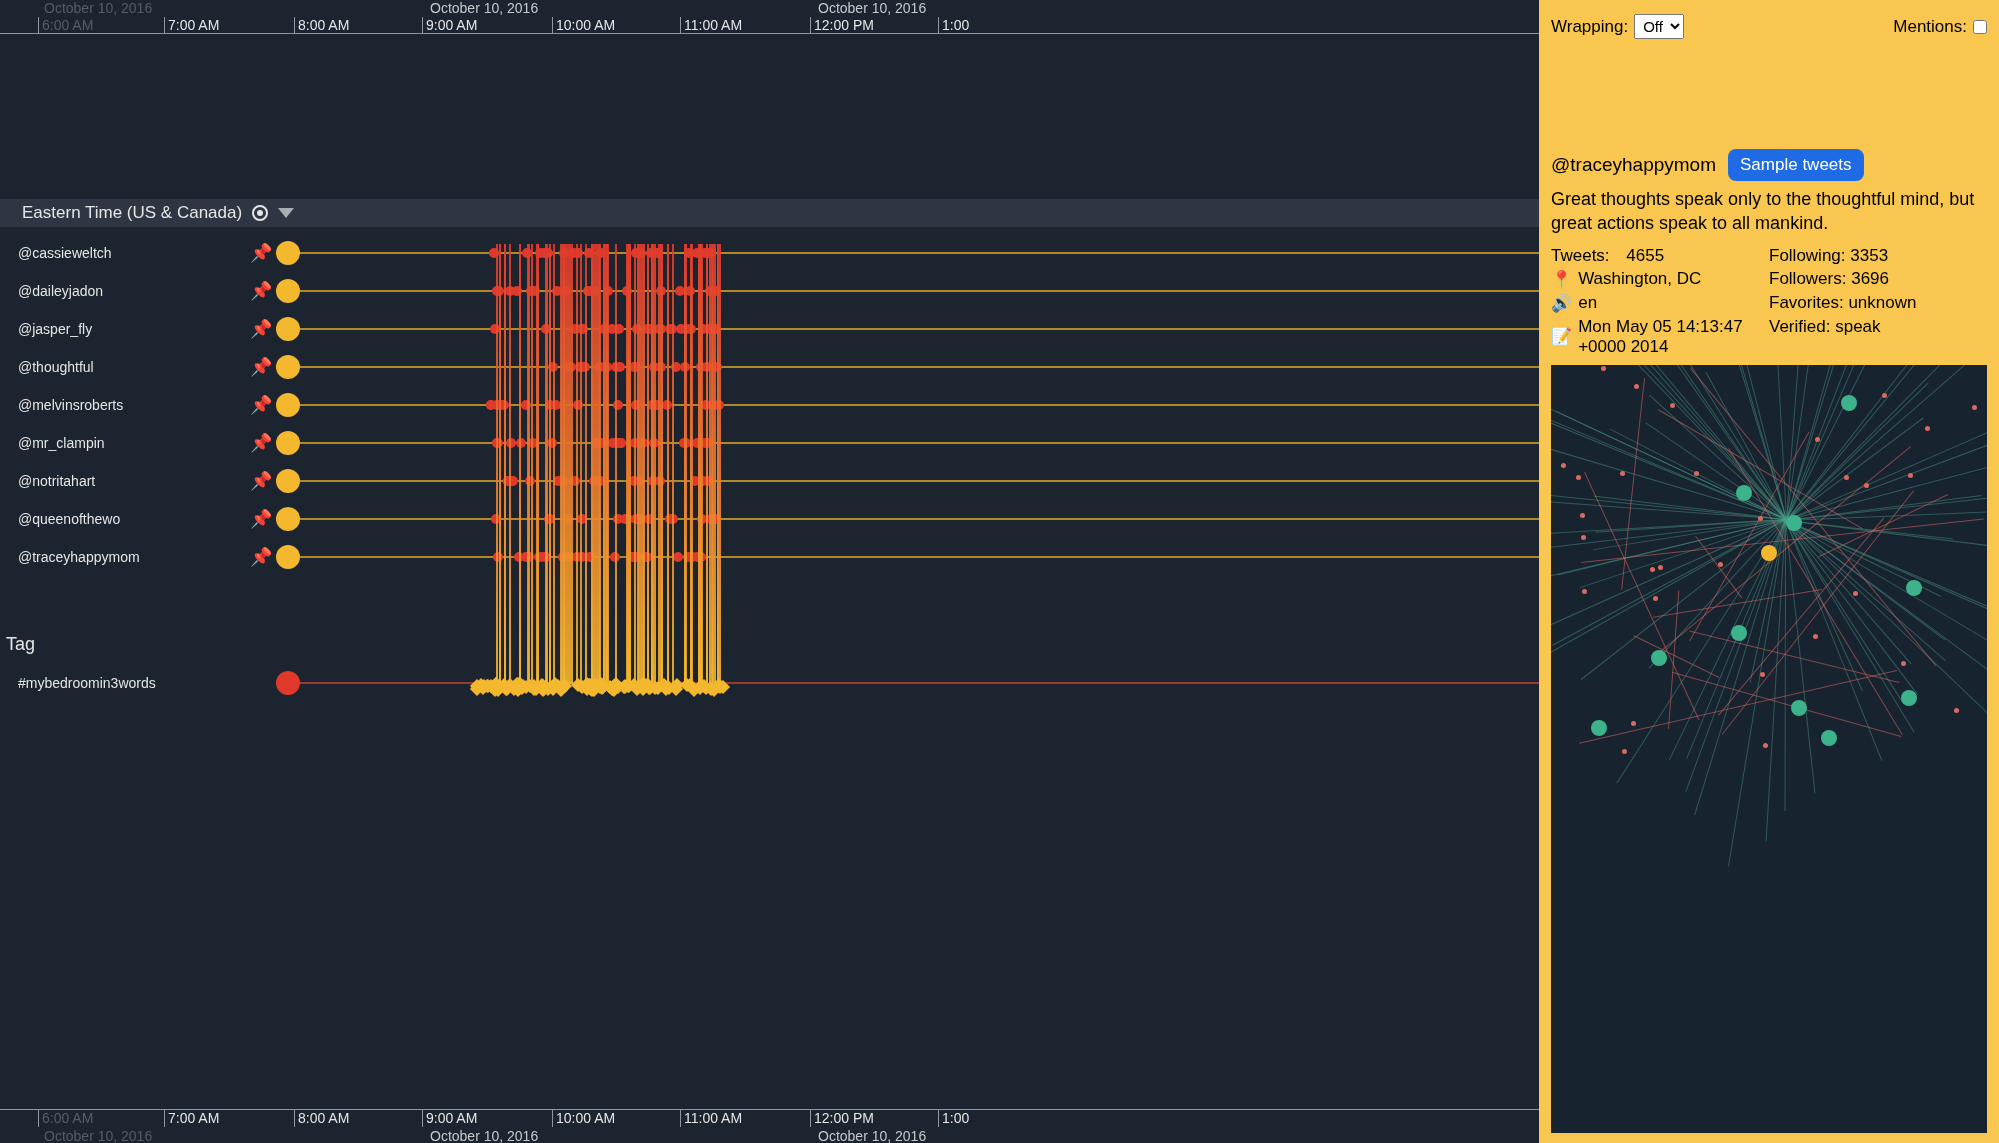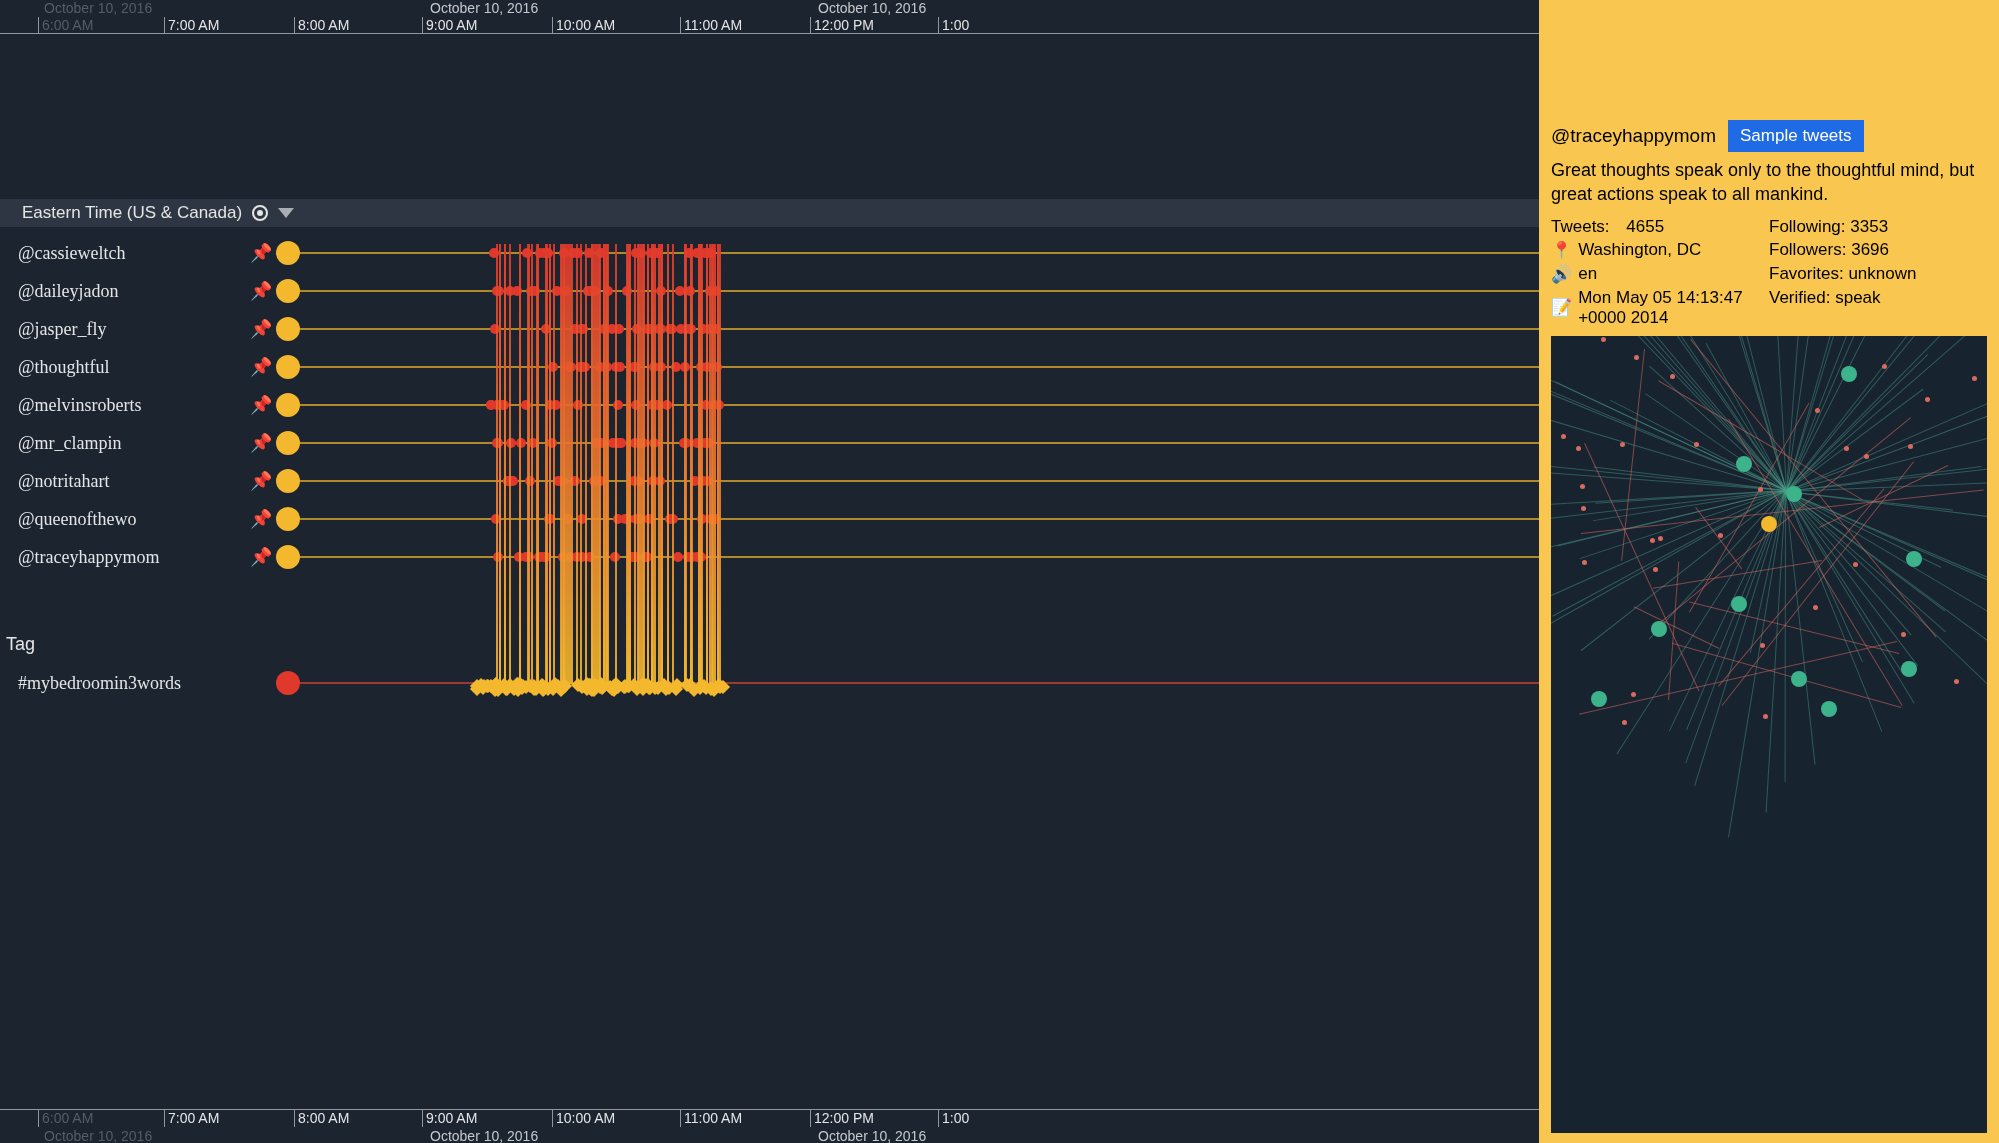--- a/index.html
+++ b/index.html
@@ -20,21 +20,21 @@
   .timeline-body { flex: 1; position: relative; background: #1c2430; }
   .tz-header { position: absolute; top: 165px; left: 0; right: 0; height: 28px; background: #2d3642; display: flex; align-items: center; padding-left: 22px; gap: 10px; color: #e5e5e5; font-size: 17px; }
   .tz-target { width: 16px; height: 16px; border: 2px solid #e5e5e5; border-radius: 50%; position: relative; }
   .tz-target::after { content: ""; position: absolute; top: 3px; left: 3px; width: 6px; height: 6px; background: #e5e5e5; border-radius: 50%; }
   .tz-arrow { width: 0; height: 0; border-left: 8px solid transparent; border-right: 8px solid transparent; border-top: 10px solid #a9aeb4; }
   .row-area { position: absolute; left: 0; right: 0; }
   .user-rows { top: 200px; }
   .tag-header { position: absolute; left: 6px; top: 600px; font-size: 18px; color: #e5e5e5; }
   .tag-rows { top: 630px; }
   .trow { position: relative; height: 38px; display: flex; align-items: center; }
-  .trow-label { position: absolute; left: 18px; font-size: 18px; color: #e5e5e5; white-space: nowrap; font-family: Liberation Serif, serif; }
+  .trow-label { position: absolute; left: 18px; font-size: 14px; color: #e5e5e5; white-space: nowrap; }
   .pin-icon { position: absolute; left: 250px; color: #90989f; font-size: 18px; }
   .node-dot { position: absolute; left: 276px; width: 24px; height: 24px; border-radius: 50%; }
   .node-dot.yellow { background: #f3b82d; }
   .node-dot.red { background: #e0392c; }
   .track-line { position: absolute; left: 300px; right: 0; height: 2px; }
   .track-line.yellow { background: #b08a2a; }
   .track-line.red { background: #9c3a32; }
   .event-dot { position: absolute; width: 10px; height: 10px; border-radius: 50%; background: #e0392c; transform: translate(-50%, -50%); top: 50%; }
   .event-cluster { position: absolute; top: 50%; width: 230px; height: 12px; transform: translateY(-50%); left: 490px; }
   .baseline-cluster { position: absolute; left: 475px; width: 258px; height: 14px; }
@@ -42,21 +42,21 @@
   .vlines { position: absolute; left: 0; right: 0; top: 200px; bottom: 0; pointer-events: none; }
   .vline { position: absolute; width: 2px; top: 10px; height: 440px; }
   .side-panel { width: 460px; background: #f9c74f; color: #000; padding: 10px 12px; display: flex; flex-direction: column; font-size: 17px; }
   .panel-row { display: flex; justify-content: space-between; align-items: baseline; }
   .panel-title { font-size: 20px; }
   .ctrl-line { display: flex; align-items: center; gap: 6px; margin-top: 4px; font-size: 17px; }
   select { font-size: 15px; padding: 2px 4px; }
   .spacer-lg { height: 110px; }
   .handle-row { display: flex; align-items: center; gap: 12px; }
   .handle { font-size: 19px; }
-  .sample-btn { background: #1f6ae5; color: #fff; border: none; border-radius: 0; padding: 6px 12px; font-size: 17px; cursor: pointer; }
+  .sample-btn { background: #1f6ae5; color: #fff; border: none; border-radius: 8px; padding: 6px 12px; font-size: 17px; cursor: pointer; }
   .bio { margin-top: 6px; font-size: 18px; line-height: 1.35; }
   .stats { margin-top: 10px; display: grid; grid-template-columns: 1fr 1fr; row-gap: 3px; font-size: 17px; }
   .stat-left { display: flex; align-items: center; gap: 6px; }
   .net-graph { margin-top: 8px; flex: 1; background: #182330; position: relative; overflow: hidden; }
   .nnode { position: absolute; border-radius: 50%; }
   .nnode.green { background: #3db38c; width: 16px; height: 16px; }
   .nnode.yellow { background: #f3b82d; width: 16px; height: 16px; }
   .nnode.tiny { background: #d96a60; width: 5px; height: 5px; }
   .nline { position: absolute; height: 1px; transform-origin: 0 0; }
   .nline.teal { background: rgba(77,160,140,0.45); }
@@ -587,20 +587,32 @@
       </div>
     <div class="ruler-date-row below" id="bot-dates">
         <span class="ruler-date dim" style="left: 44px;">October 10, 2016</span>
         <span class="ruler-date" style="left: 430px;">October 10, 2016</span>
         <span class="ruler-date" style="left: 818px;">October 10, 2016</span>
       </div>
   </div>
 </div>
 
 <div class="side-panel">
+  <div class="panel-row">
+    <div class="ctrl-line">
+      <span>Wrapping:</span>
+      <select>
+        <option>Off</option>
+      </select>
+    </div>
+    <div class="ctrl-line">
+      <span>Mentions:</span>
+      <input type="checkbox" style="">
+    </div>
+  </div>
 
   <div class="spacer-lg"></div>
 
   <div class="handle-row">
     <span class="handle">@traceyhappymom</span>
     <button class="sample-btn">Sample tweets</button>
   </div>
   <div class="bio">Great thoughts speak only to the thoughtful mind, but great actions speak to all mankind.</div>
 
   <div class="stats">

